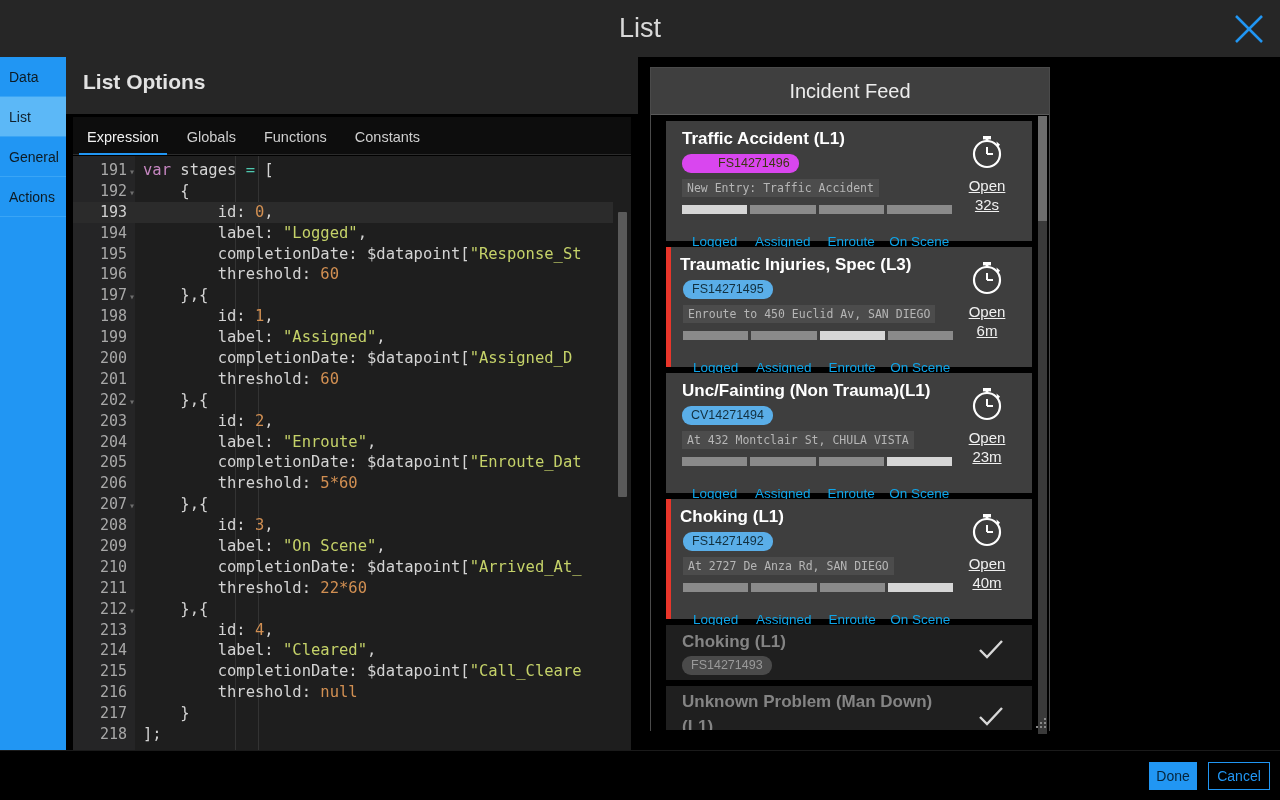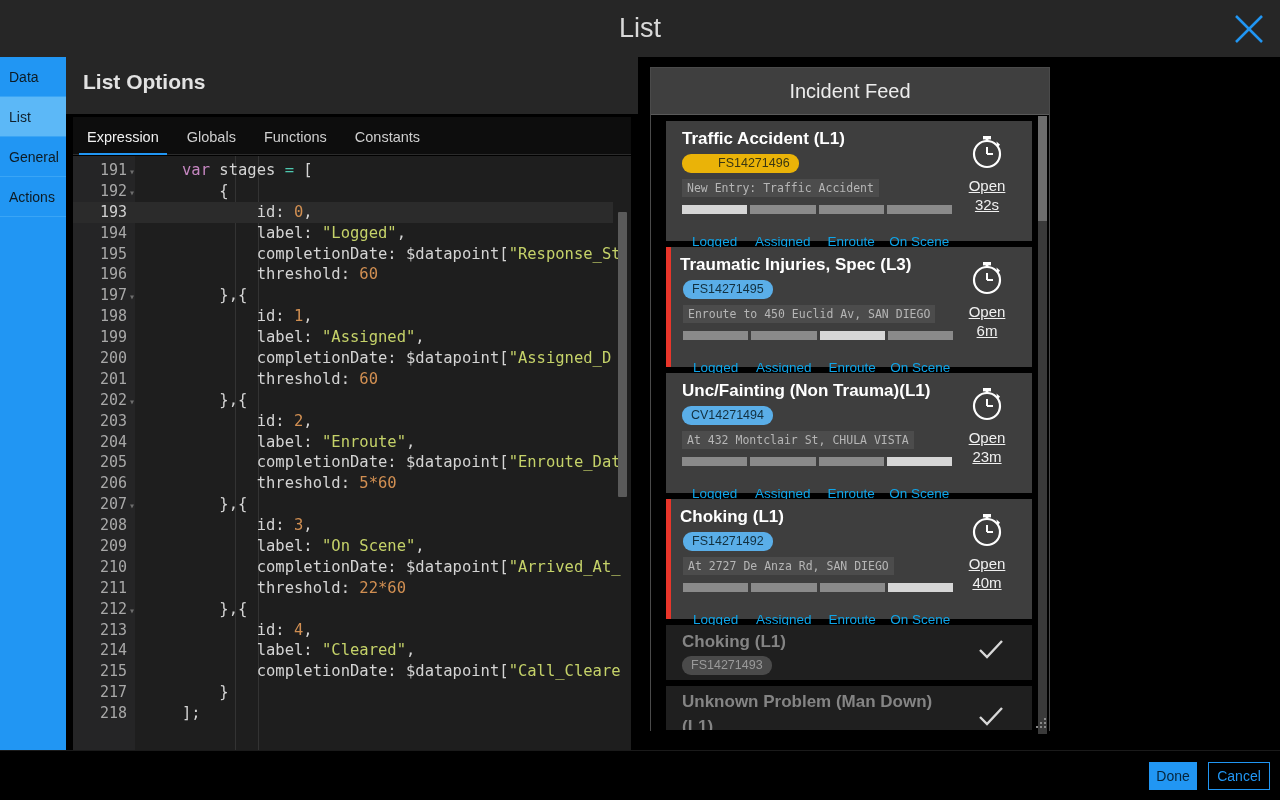--- a/index.html
+++ b/index.html
@@ -87,21 +87,21 @@
   }
   .cline { position: relative; height: 20.9px; white-space: pre; }
   .cline.active { background: #2b2b2b; }
   .cline .ln {
     position: absolute; left: 0; top: 0; width: 54px;
     text-align: right; color: #a8a8a8; font-size: 15px;
   }
   .cline .fold {
     position: absolute; left: 56px; top: 2px; color: #6e6e6e; font-size: 10px;
   }
-  .cline .src { position: absolute; left: 70px; top: 0; color: #d4d4d4; margin-left: 39px; }
+  .cline .src { position: absolute; left: 70px; top: 0; color: #d4d4d4; }
   .cline.active .ln { color: #d0d0d0; }
   .k-var { color: #c586c0; }
   .k-op  { color: #4ec9b0; }
   .k-num { color: #d18f52; }
   .k-str { color: #c5d269; }
   .k-plain { color: #d4d4d4; }
   .indent-guide {
     position: absolute; top: 0; width: 1px; height: 645px;
     background: #333; left: 162px;
   }
@@ -148,21 +148,21 @@
     position: absolute; left: 16px; top: 8px;
     font-size: 17px; font-weight: 700; color: #fff;
   }
   .card.urgent .ctitle { left: 9px; }
   .badge {
     position: absolute; left: 16px; top: 33px;
     font-size: 12.5px; padding: 2px 9px 3px 9px;
     border-radius: 9px; color: #222;
   }
   .card.urgent .badge { left: 12px; }
-  .badge.yellow { background: #eab308; color: #3b3712; padding-left: 36px; }
+  .badge.yellow { background: #d946ef; color: #3b3712; padding-left: 36px; }
   .badge.blue   { background: #5aaee8; color: #12303f; }
   .note {
     position: absolute; left: 16px; top: 58px;
     font-family: "DejaVu Sans Mono", monospace;
     font-size: 11.5px; color: #b6b6b6;
     background: #4c4c4c; padding: 2px 5px;
   }
   .card.urgent .note { left: 12px; }
   .steps {
     position: absolute; left: 16px; top: 84px; width: 270px;
@@ -290,20 +290,21 @@
           <div class="cline"><span class="ln">206</span><span class="src"><span class="k-plain">        threshold: </span><span class="k-num">5*60</span></span></div>
           <div class="cline"><span class="ln">207</span><span class="fold">▾</span><span class="src"><span class="k-plain">    },{</span></span></div>
           <div class="cline"><span class="ln">208</span><span class="src"><span class="k-plain">        id: </span><span class="k-num">3</span><span class="k-plain">,</span></span></div>
           <div class="cline"><span class="ln">209</span><span class="src"><span class="k-plain">        label: </span><span class="k-str">"On Scene"</span><span class="k-plain">,</span></span></div>
           <div class="cline"><span class="ln">210</span><span class="src"><span class="k-plain">        completionDate: $datapoint[</span><span class="k-str">"Arrived_At_</span></span></div>
           <div class="cline"><span class="ln">211</span><span class="src"><span class="k-plain">        threshold: </span><span class="k-num">22*60</span></span></div>
           <div class="cline"><span class="ln">212</span><span class="fold">▾</span><span class="src"><span class="k-plain">    },{</span></span></div>
           <div class="cline"><span class="ln">213</span><span class="src"><span class="k-plain">        id: </span><span class="k-num">4</span><span class="k-plain">,</span></span></div>
           <div class="cline"><span class="ln">214</span><span class="src"><span class="k-plain">        label: </span><span class="k-str">"Cleared"</span><span class="k-plain">,</span></span></div>
           <div class="cline"><span class="ln">215</span><span class="src"><span class="k-plain">        completionDate: $datapoint[</span><span class="k-str">"Call_Cleare</span></span></div>
+          <div class="cline"><span class="ln">216</span><span class="src"><span class="k-plain">        threshold: </span><span class="k-num">null</span></span></div>
           <div class="cline"><span class="ln">217</span><span class="src"><span class="k-plain">    }</span></span></div>
           <div class="cline"><span class="ln">218</span><span class="src"><span class="k-plain">];</span></span></div>
         </div>
       <div class="editor-hscroll"></div>
       <div class="editor-scroll">
         <div class="thumb"></div>
       </div>
     </div>
   </div>
 

